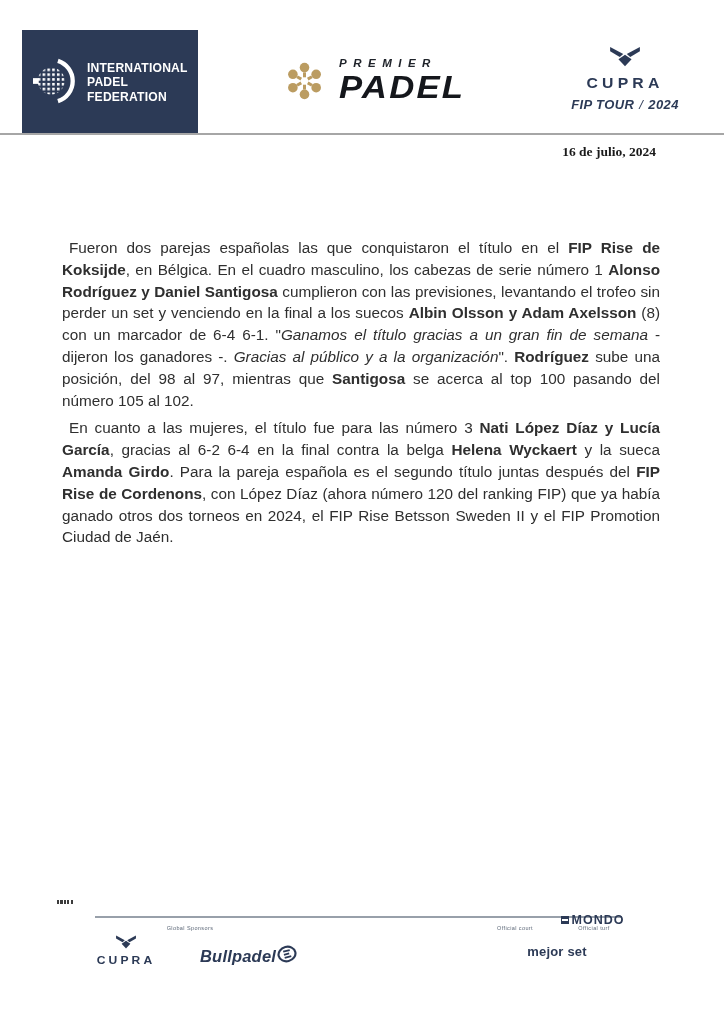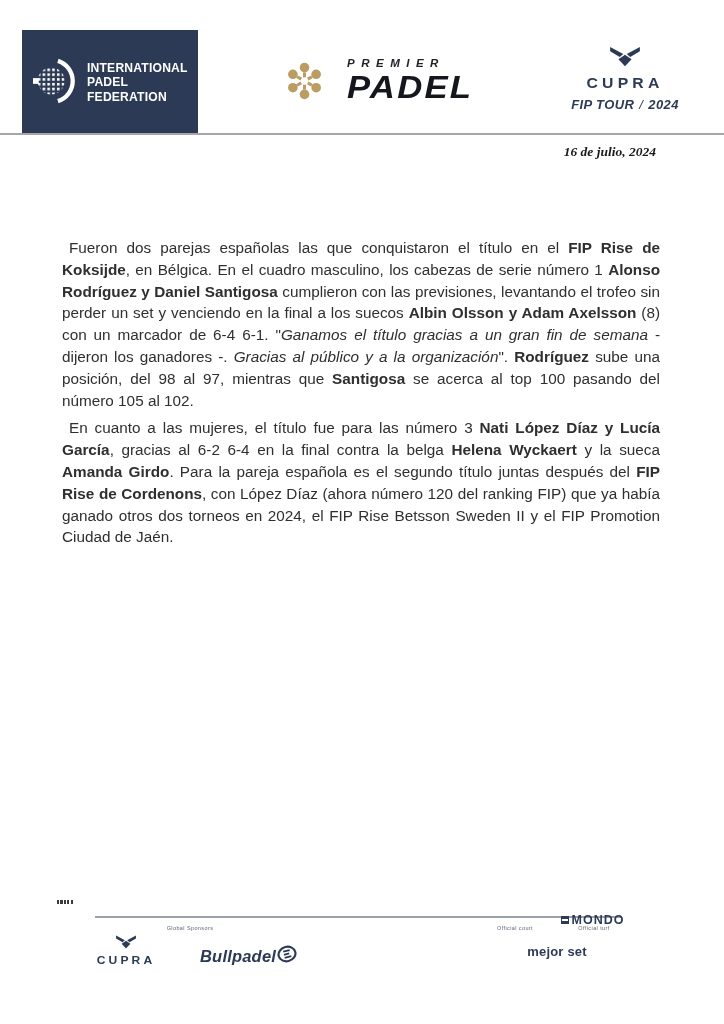--- a/index.html
+++ b/index.html
@@ -5,36 +5,36 @@
   html,body{margin:0;padding:0;background:#fff;}
   .page{position:relative;width:724px;height:1024px;background:#ffffff;overflow:hidden;
         font-family:"Liberation Sans",sans-serif;}
 
   
   .ipf{position:absolute;left:22px;top:30px;width:176px;height:105px;background:#2c3a56;
        display:flex;align-items:center;gap:8px;padding-left:11px;box-sizing:border-box;}
   .ipf-text{color:#fff;font-weight:700;font-size:12.5px;line-height:14.5px;letter-spacing:.2px;
             transform:scaleX(.97);transform-origin:left center;}
 
-  .premier{position:absolute;left:286px;top:56px;display:flex;align-items:flex-start;gap:24px;}
+  .premier{position:absolute;left:286px;top:56px;display:flex;align-items:flex-start;gap:16px;}
   .premier-words{padding-top:1px;}
   .premier-top{font-style:italic;font-weight:700;font-size:11.5px;letter-spacing:6.5px;color:#20242b;}
   .premier-main{font-style:italic;font-weight:700;font-size:31px;letter-spacing:2px;color:#15171c;
                 line-height:30px;margin-top:4px;transform:scaleX(1.12);transform-origin:left center;}
 
   .cupra-header{position:absolute;left:560px;top:46px;width:130px;text-align:center;color:#2c3a56;}
   .cupra-word{font-weight:700;font-size:15px;letter-spacing:4px;margin-top:3px;transform:scaleX(1.05);}
   .fip-tour{font-style:italic;font-weight:700;font-size:13px;letter-spacing:.4px;margin-top:6px;}
   .fip-tour .slash{font-weight:400;padding:0 1px;}
 
   .header-rule{position:absolute;left:0;top:133px;width:724px;height:2px;background:#a6a6a6;}
 
   
   .date{position:absolute;top:144px;right:68px;font-family:"Liberation Serif",serif;
-        font-weight:700;font-size:13.5px;color:#1a1a1a;font-style:italic;}
+        font-weight:700;font-size:13.5px;color:#1a1a1a;}
   .title{position:absolute;top:178px;left:0;width:724px;text-align:center;
          font-size:20px;line-height:22.5px;font-weight:700;color:#1c1c1c;margin:0;}
 
   
   .article{position:absolute;left:62px;top:237px;width:598px;color:#2f2f2f;
            font-size:15.3px;line-height:21.8px;text-align:justify;}
   .article p{margin:0 0 6px 0;text-indent:7px;}
 
   
   .micro-mark{position:absolute;left:57px;top:900px;width:17px;height:3.5px;

